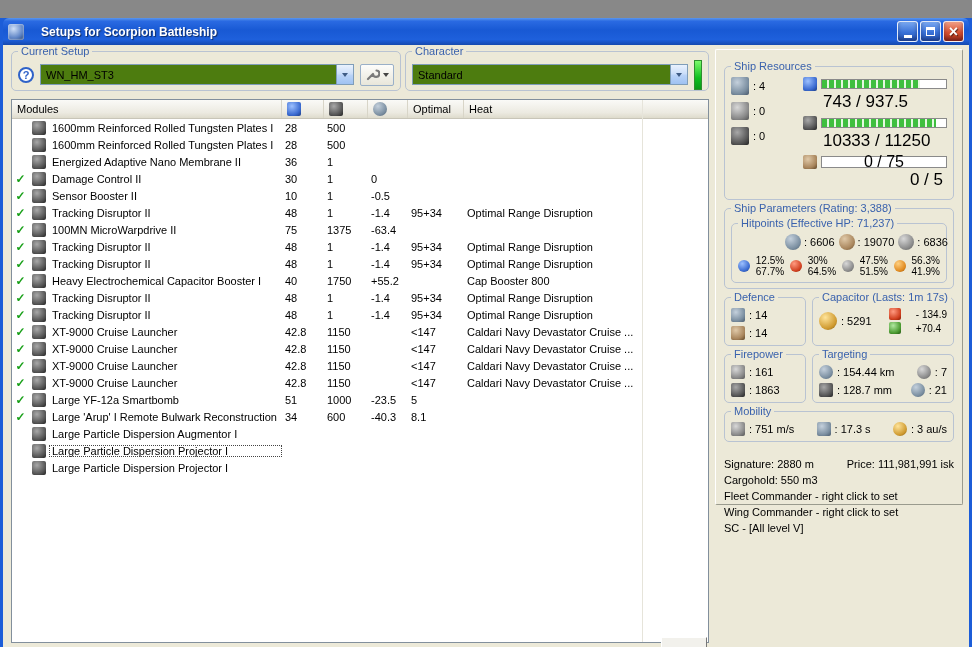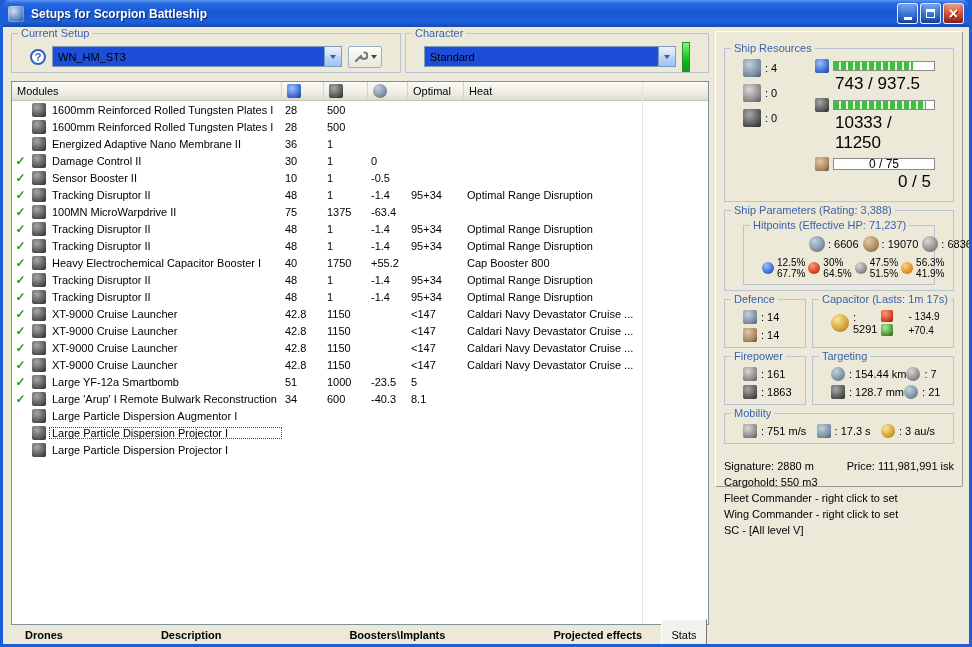--- a/index.html
+++ b/index.html
@@ -1,44 +1,44 @@
 <!DOCTYPE html>
 <html><head>
 <meta charset="utf-8">
 <style>
   html,body{margin:0;padding:0;}
   body{width:972px;height:647px;font-family:"Liberation Sans",sans-serif;font-size:11px;color:#000;background:#888;}
   *{box-sizing:border-box;}
 
   
   .window{position:relative;width:972px;height:647px;background:#1c5dd8;padding:0 3px 3px;}
-  .titlebar{height:27px;display:flex;align-items:center;gap:7px;padding:0 5px;color:#fff;font-weight:bold;font-size:12px;
+  .titlebar{height:27px;display:flex;align-items:center;gap:17px;padding:0 5px;color:#fff;font-weight:bold;font-size:12px;
     background:linear-gradient(180deg,#5a96ee 0%,#2a6ae2 12%,#1859d4 45%,#1e60dc 80%,#1549ae 100%);
-    border-radius:6px 6px 0 0;text-shadow:1px 1px 1px rgba(0,0,0,.55);}
+    border-radius:6px 6px 0 0;text-shadow:1px 1px 1px rgba(0,0,0,.55);margin-top:18px;}
   .app-icon{width:16px;height:16px;border-radius:3px;flex:none;
     background:radial-gradient(circle at 35% 30%,#cfe0f8,#5f85c6 60%,#24406e);box-shadow:inset 0 0 2px #fff;}
   .winbtns{margin-left:auto;display:flex;gap:2px;}
   .winbtn{width:21px;height:21px;border-radius:3px;border:1px solid rgba(255,255,255,.85);display:flex;align-items:center;justify-content:center;
     color:#fff;background:linear-gradient(180deg,#7aa8f0 0%,#3a72d8 55%,#2a5ab8 100%);box-shadow:inset 0 -3px 4px rgba(0,0,40,.35);cursor:default;}
   .winbtn.close{background:linear-gradient(180deg,#f0a088 0%,#d85030 55%,#b03014 100%);}
   .glyph-min{width:8px;height:3px;background:#fff;margin-top:10px;}
   .glyph-max{width:9px;height:9px;border:1px solid #fff;border-top-width:3px;}
   .glyph-close::before{content:"\00d7";font-size:16px;font-weight:bold;line-height:1;}
   .client{position:relative;width:966px;height:617px;background:#ECE9D8;overflow:hidden;}
 
   
-  .grp{position:relative;border:1px solid #B9C3D2;border-radius:0;padding:10px 18px 5px;}
+  .grp{position:relative;border:1px solid #B9C3D2;border-radius:5px;padding:10px 6px 5px;}
   .grp-title{position:absolute;top:-7px;left:6px;padding:0 3px;background:#ECE9D8;color:#3A62AD;white-space:nowrap;}
 
   
   .grp.setup{position:absolute;left:8px;top:6px;width:390px;height:40px;display:flex;align-items:center;gap:6px;padding-top:12px;}
   .grp.character{position:absolute;left:402px;top:6px;width:304px;height:40px;display:flex;align-items:center;gap:6px;padding-top:12px;}
   .help{width:16px;height:16px;border-radius:50%;border:2px solid #2F62C8;background:#fff;color:#2F62C8;font-weight:bold;
     display:flex;align-items:center;justify-content:center;font-size:11px;flex:none;}
-  .combo{display:flex;align-items:center;height:21px;background:#1d4ed8;border:1px solid #7F9DB9;flex:1;min-width:0;}
+  .combo{display:flex;align-items:center;height:21px;background:#4d7c0f;border:1px solid #7F9DB9;flex:1;min-width:0;}
   .combo-val{flex:1;padding:0 5px;white-space:nowrap;overflow:hidden;}
   .combo-btn{width:17px;align-self:stretch;border-left:1px solid #7F9DB9;display:flex;align-items:center;justify-content:center;
     background:linear-gradient(180deg,#EAF2FD 0%,#CBDEF9 45%,#B8D2F7 55%,#9FC2F2 100%);}
   .combo-btn::before{content:"";width:0;height:0;border:3px solid transparent;border-top:4px solid #3E5B85;margin-top:4px;}
   .tool-btn{display:flex;align-items:center;gap:3px;height:22px;padding:0 4px;border:1px solid #9AB0C8;border-radius:2px;flex:none;
     background:linear-gradient(180deg,#FDFDFB,#E8E6DA);}
   .tool-arrow::before{content:"";display:block;width:0;height:0;border:3px solid transparent;border-top:4px solid #444;margin-top:4px;}
   .char-bar{width:8px;height:30px;flex:none;border:1px solid #2E8F2E;background:linear-gradient(180deg,#7CFA6C,#0FBF1F 60%,#0A9A18);}
 
   
@@ -84,21 +84,21 @@
   .rpanel{position:absolute;left:712px;top:4px;width:248px;height:456px;padding:8px 8px 6px;background:#ECE9D8;
     border:1px solid;border-color:#FFFFFF #9A9B8E #9A9B8E #FFFFFF;border-radius:2px;}
   .rpanel .grp{margin-top:8px;}
   .stat{display:flex;align-items:center;gap:4px;white-space:nowrap;}
   .res-grid{display:flex;gap:6px;}
   .res-left{width:66px;display:flex;flex-direction:column;gap:7px;}
   .res-right{flex:1;min-width:0;}
   .brow{display:flex;align-items:center;gap:4px;}
   .bar{flex:1;height:10px;border:1px solid #8a8a8a;background:#fff;position:relative;}
   .bar-fill{height:100%;background:repeating-linear-gradient(90deg,#3FBF3F 0 5px,#E6F8E2 5px 7px);}
-  .bar.tbar{display:flex;align-items:center;justify-content:center;font-size:12px;height:12px;}
+  .bar.tbar{display:flex;align-items:center;justify-content:center;font-size:16px;height:12px;}
   .btext{font-size:17px;padding:1px 0 4px 20px;}
   .btext.right{text-align:right;padding-left:0;padding-right:4px;}
   .hp-row{display:flex;align-items:center;gap:4px;justify-content:space-between;margin-bottom:5px;margin-left:47px;}
   .hp-row .stat{gap:3px;}
   .resist-row{display:flex;align-items:center;gap:3px;justify-content:space-between;}
   .rcell{display:flex;flex-direction:column;line-height:11px;font-size:10px;}
   .pair-row{display:flex;gap:6px;}
   .pair-row .grp{margin-top:8px;}
   .grp.narrow{width:82px;flex:none;}
   .grp.wide{flex:1;min-width:0;}

